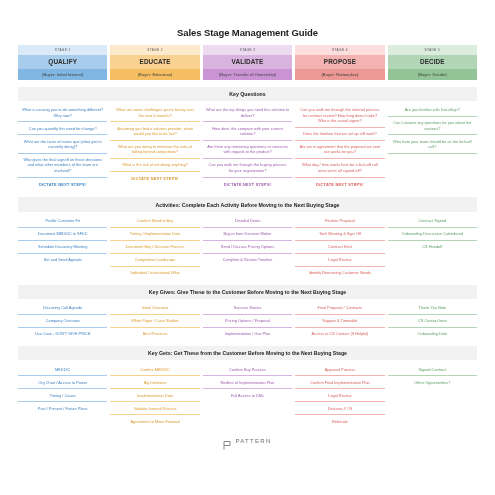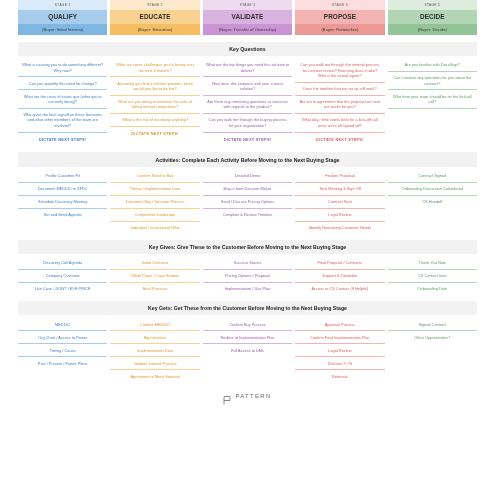--- a/index.html
+++ b/index.html
@@ -75,20 +75,21 @@
   .logo-mark { width: 8px; height: 9px; }
   .logo-text {
     font-size: 6px; letter-spacing: 1.3px; color: #6d6d6d; font-weight: normal;
   }
 </style>
 </head>
 <body>
 
 <div class="page">
 
+  <div class="title">Sales Stage Management Guide</div>
 
   <div class="stage-row">
     <div class="stage-col">
       <div class="stage-num" style="background: rgb(219, 234, 248); color: rgb(85, 85, 85);">STAGE 1</div>
       <div class="stage-name" style="background: rgb(168, 205, 236); color: rgb(43, 43, 43);">QUALIFY</div>
       <div class="stage-buyer" style="background: rgb(127, 182, 226); color: rgb(58, 58, 58);">(Buyer: Initial Interest)</div>
     </div>
     <div class="stage-col">
       <div class="stage-num" style="background: rgb(253, 234, 205); color: rgb(85, 85, 85);">STAGE 2</div>
       <div class="stage-name" style="background: rgb(249, 209, 144); color: rgb(43, 43, 43);">EDUCATE</div>

